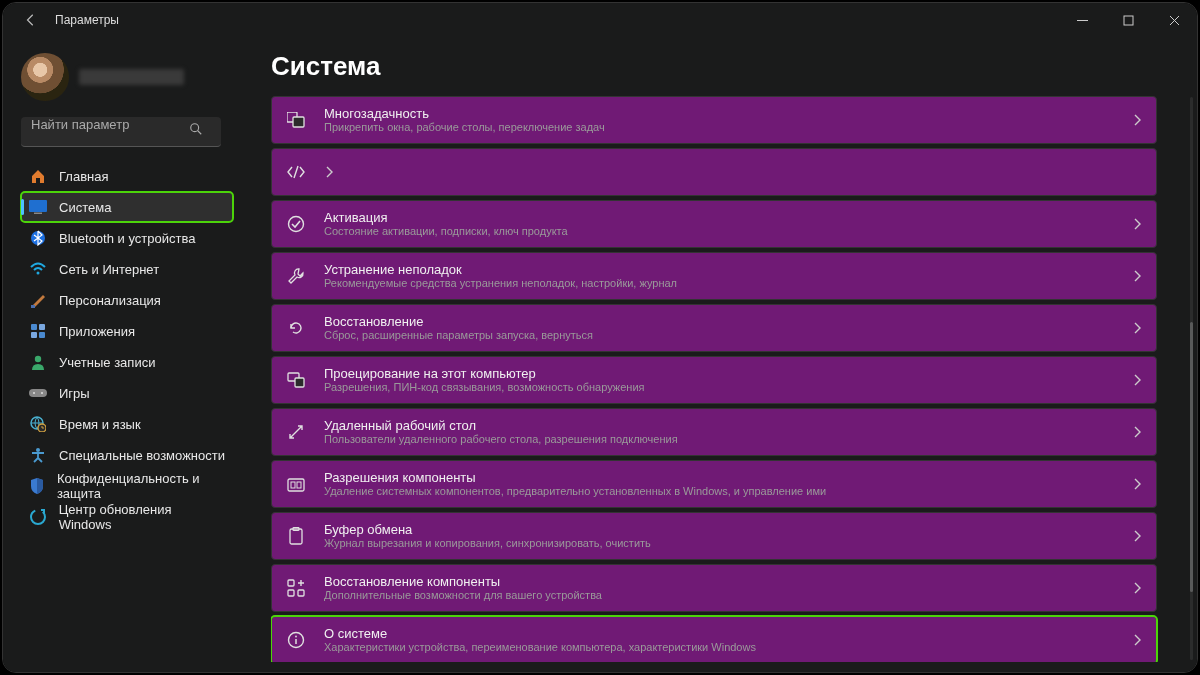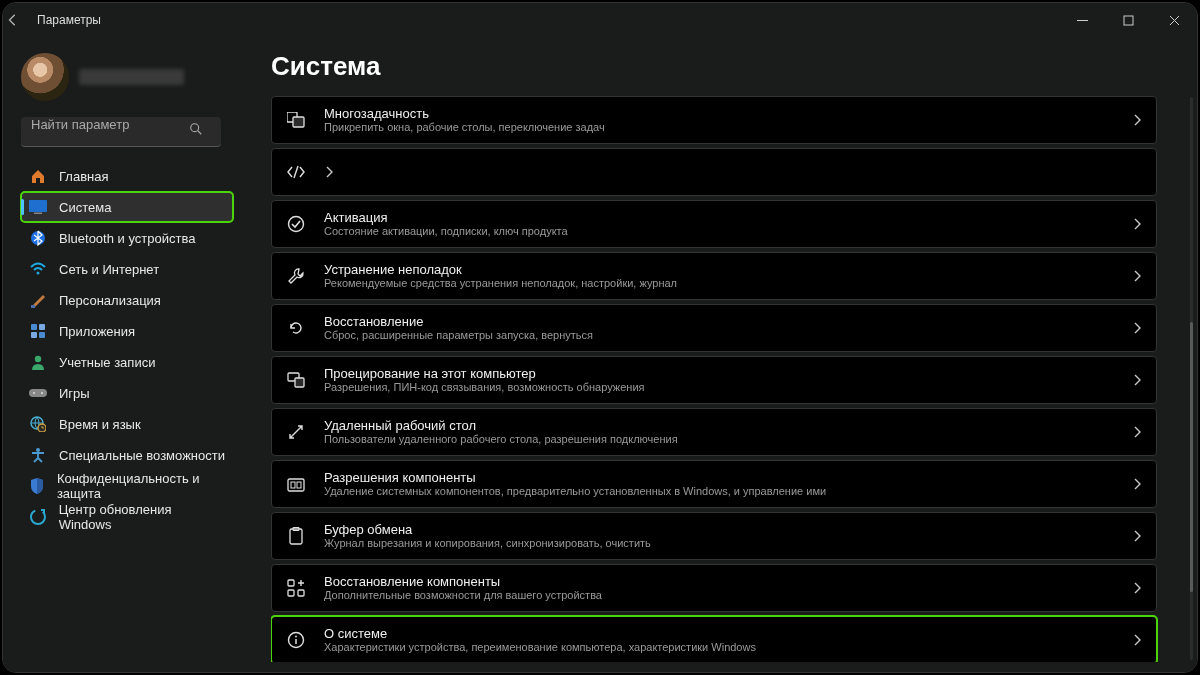--- a/index.html
+++ b/index.html
@@ -1,20 +1,20 @@
 <!DOCTYPE html>
 <html><head>
 <meta charset="utf-8">
 <style>
 * { margin: 0; padding: 0; box-sizing: border-box; font-family: "Segoe UI", Arial, sans-serif; }
 body { background: #000; width: 1200px; height: 675px; overflow: hidden; display: flex; align-items: center; justify-content: center; }
 .rounded-frame { width: 1196px; height: 671px; border: 1px solid #333; border-radius: 14px; overflow: hidden; position: relative; }
 .app-window { position: absolute; inset: 0; background: #1a1b1b; display: flex; flex-direction: column; color: #e8e8e8; }
 .titlebar { height: 34px; display: flex; align-items: center; }
-.titlebar-left { display: flex; align-items: center; gap: 14px; }
+.titlebar-left { display: flex; align-items: center; gap: 14px; padding-left: 18px; }
 .back-btn { width: 20px; height: 20px; display: flex; align-items: center; justify-content: center; cursor: pointer; color: #bbb; }
 .title-text { font-size: 12px; color: #ddd; }
 .titlebar-right { margin-left: auto; display: flex; }
 .win-btn { width: 46px; height: 34px; display: flex; align-items: center; justify-content: center; cursor: pointer; color: #ccc; }
 .content { display: flex; flex: 1; overflow: hidden; }
 .sidebar { width: 240px; padding: 12px 10px 10px 18px; display: flex; flex-direction: column; gap: 4px; flex-shrink: 0; }
 .profile { display: flex; align-items: center; gap: 10px; padding: 4px 0 8px 0; }
 .avatar { width: 48px; height: 48px; border-radius: 50%; background: radial-gradient(circle at 40% 35%, #e8c7a8 16%, #b88a65 17% 30%, #6f4f33 31% 55%, #2a2410 56%); }
 .profile-name { width: 105px; height: 16px; background: #3a3a3a; border-radius: 2px; filter: blur(2px); }
 .search-box { position: relative; margin: 2px 0 10px 0; }
@@ -24,21 +24,21 @@
 .nav-list { display: flex; flex-direction: column; gap: 1px; }
 .nav-item { display: flex; align-items: center; height: 30px; border-radius: 4px; padding: 0 8px; cursor: pointer; font-size: 13px; gap: 12px; position: relative; }
 .nav-item.active { background: #2f2f2f; }
 .nav-item.active::before { content: ""; position: absolute; left: 0; top: 7px; bottom: 7px; width: 3px; background: #4cc2ff; border-radius: 2px; }
 .nav-item.highlighted { outline: 2px solid #4cd40a; outline-offset: -1px; }
 .nav-icon { width: 18px; height: 18px; display: flex; align-items: center; justify-content: center; font-size: 14px; }
 .main { flex: 1; padding: 14px 30px 10px 28px; overflow-y: auto; position: relative; }
 .main-scroll { height: 100%; overflow-y: auto; padding-right: 10px; }
 .page-title { font-size: 26px; font-weight: 600; margin-bottom: 14px; color: #fff; }
 .settings-list { display: flex; flex-direction: column; gap: 4px; padding-bottom: 10px; }
-.settings-item { background: #000000; border: 1px solid #333; border-radius: 4px; height: 48px; display: flex; align-items: center; padding: 0 14px; cursor: pointer; gap: 18px; }
+.settings-item { background: #701a75; border: 1px solid #333; border-radius: 4px; height: 48px; display: flex; align-items: center; padding: 0 14px; cursor: pointer; gap: 18px; }
 .settings-item.highlighted { outline: 2px solid #4cd40a; outline-offset: -1px; }
 .settings-icon { width: 20px; height: 20px; display: flex; align-items: center; justify-content: center; color: #e0e0e0; flex-shrink: 0; }
 .settings-text { display: flex; flex-direction: column; line-height: 1.2; flex: 1; overflow: hidden; }
 .settings-title { font-size: 13px; color: #f0f0f0; }
 .settings-sub { font-size: 11px; color: #9a9a9a; white-space: nowrap; overflow: hidden; text-overflow: ellipsis; }
 .chevron-right { color: #ccc; flex-shrink: 0; }
 .scroll-indicator { position: absolute; right: 4px; top: 60px; bottom: 12px; width: 3px; background: rgba(255,255,255,0.08); border-radius: 2px; }
 .scroll-thumb { position: absolute; left: 0; right: 0; top: 40%; height: 48%; background: rgba(255,255,255,0.22); border-radius: 2px; }
 svg { display: block; }
 </style>

